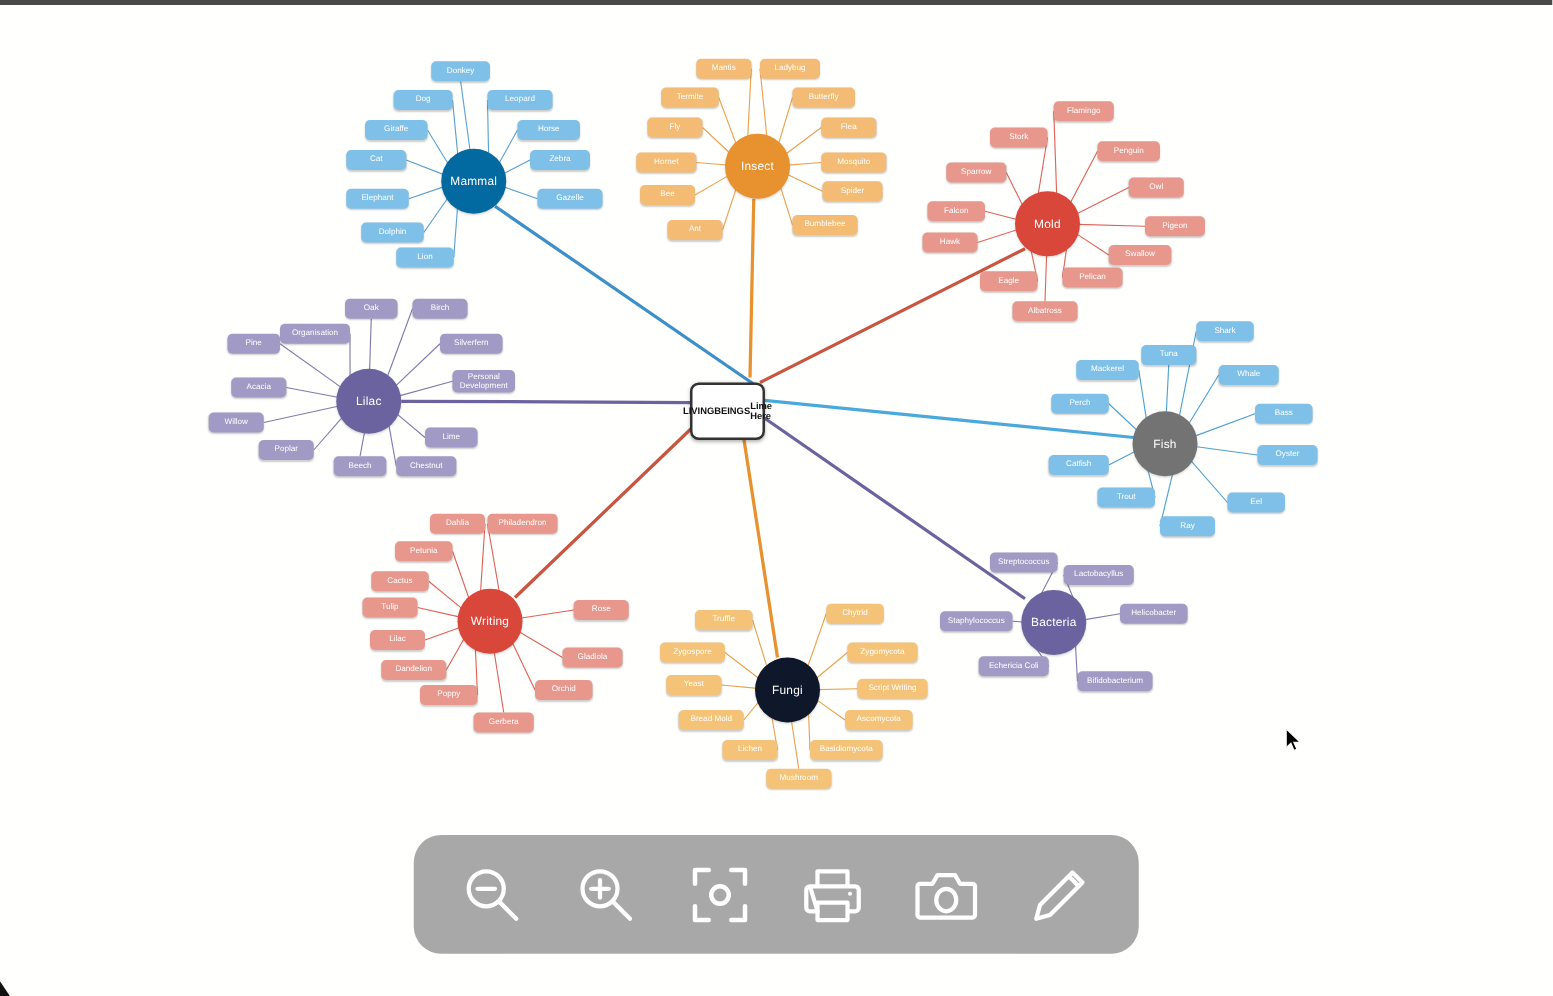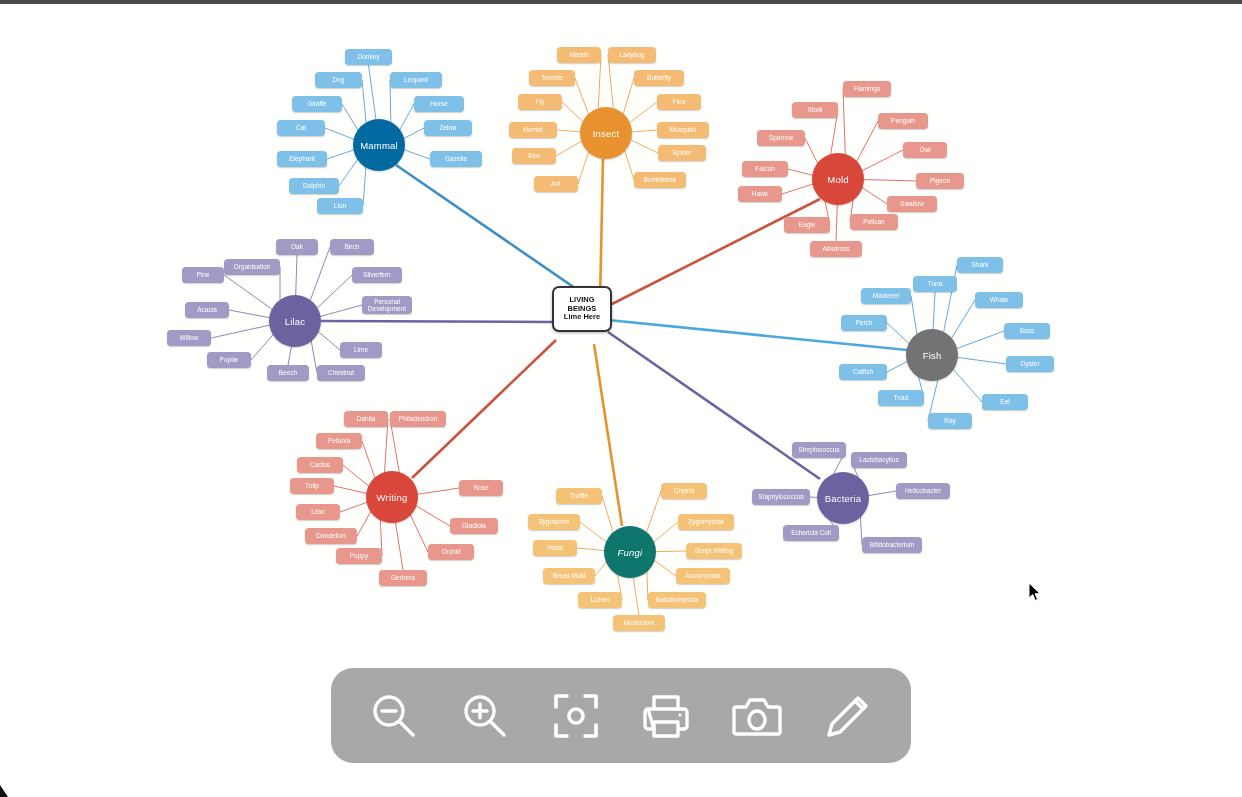--- a/index.html
+++ b/index.html
@@ -73,28 +73,28 @@
     line-height: 1.15;
     padding: 2px 4px;
     box-sizing: border-box;
     box-shadow: 0 1px 1.5px rgba(0,0,0,0.2);
     white-space: nowrap;
   }
   .leaf.two-line { white-space: normal; }
   #center-node {
     position: absolute;
     left: 552px;
-    top: 286px;
+    top: 306px;
     width: 56px;
     height: 42px;
     border: 2px solid #333333;
     border-radius: 7px;
     background: #ffffff;
     display: flex;
-    flex-direction: column;
+    flex-direction: row;
     align-items: center;
     justify-content: center;
     box-shadow: 0 1px 3px rgba(0,0,0,0.3);
     z-index: 5;
   }
   #center-node span {
     font-size: 7.5px;
     font-weight: bold;
     color: #111111;
     line-height: 1.12;
@@ -438,21 +438,21 @@
         </div>
         <div class="leaf" style="left: 578px; top: 592px; width: 44px; height: 16px; background: rgb(245, 195, 119);">
           <span>Lichen</span>
         </div>
         <div class="leaf" style="left: 648px; top: 592px; width: 58px; height: 16px; background: rgb(245, 195, 119);">
           <span>Basidiomycota</span>
         </div>
         <div class="leaf" style="left: 613px; top: 615px; width: 52px; height: 16px; background: rgb(245, 195, 119);">
           <span>Mushroom</span>
         </div>
-        <div class="hub" style="left: 604px; top: 526px; width: 52px; height: 52px; background: #0f766e; font-style: italic;">
+        <div class="hub" style="left: 604px; top: 526px; width: 52px; height: 52px; background: #0f172a;">
           <span>Fungi</span>
         </div>
         <div class="leaf" style="left: 344px; top: 411px; width: 44px; height: 16px; background: rgb(232, 151, 140);">
           <span>Dahlia</span>
         </div>
         <div class="leaf" style="left: 390px; top: 411px; width: 56px; height: 16px; background: rgb(232, 151, 140);">
           <span>Philadendron</span>
         </div>
         <div class="leaf" style="left: 316px; top: 433px; width: 46px; height: 16px; background: rgb(232, 151, 140);">
           <span>Petunia</span>

